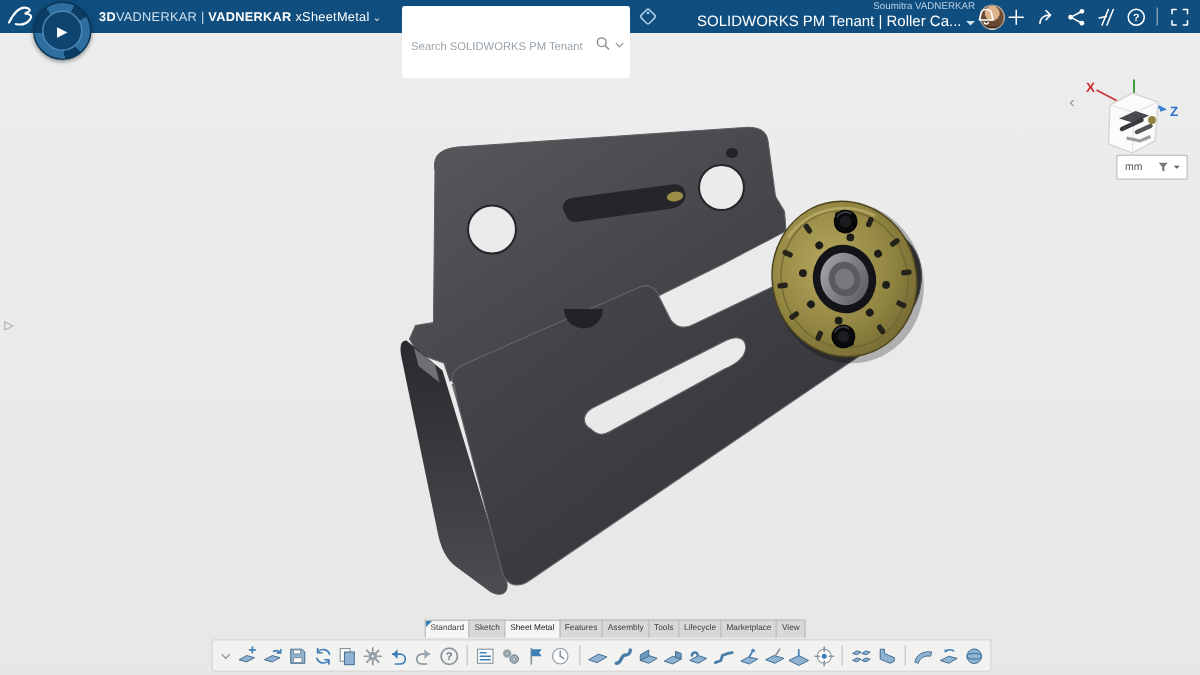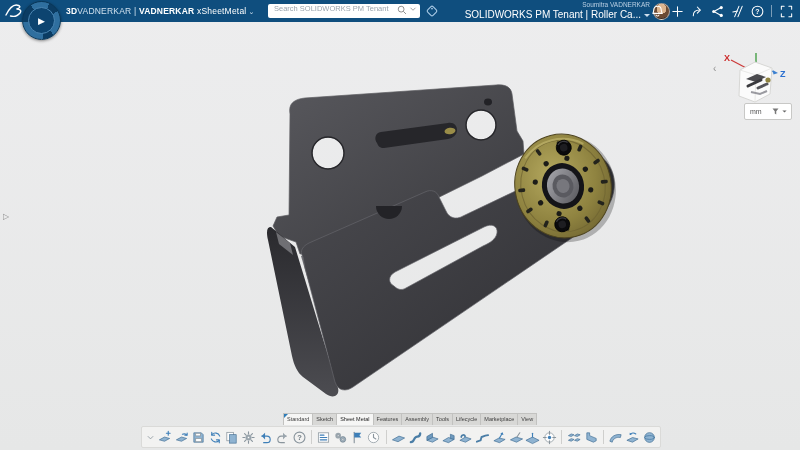--- a/index.html
+++ b/index.html
@@ -12,21 +12,21 @@
     background:conic-gradient(from -35deg,#2f6f9f 0 60deg,#0b3c63 60deg 95deg,#2f6f9f 95deg 175deg,#0b3c63 175deg 210deg,#2f6f9f 210deg 300deg,#0b3c63 300deg 360deg);
     box-shadow:0 1px 3px rgba(0,0,0,.45);border:1px solid #093657;}
   #compass-core{position:absolute;left:5px;top:5px;width:25px;height:25px;border-radius:50%;
     background:#0d4470;border:1px solid #4c86b3;display:flex;align-items:center;justify-content:center;
     color:#fff;font-size:9px;}
   #brand{position:absolute;left:66px;top:6px;color:#fff;font-size:8.5px;letter-spacing:.2px;white-space:nowrap;}
   #brand b{font-weight:bold;margin-top:24px;}
   #brand .dim{color:#cfe0ee;}
   #brand .chev{font-size:7px;color:#cfe0ee;margin-left:2px;}
   #search-box{position:absolute;left:268px;top:4px;width:148px;height:14px;background:#fff;border-radius:2px;
-    display:flex;align-items:flex-start;padding:0 2px;}
+    display:flex;align-items:flex-end;padding:17px 2px;}
   #search-box input{flex:1;border:none;outline:none;font-size:7.5px;color:#333;background:transparent;
     font-family:"Liberation Sans",sans-serif;padding:0 0 0 4px;min-width:0;}
   #search-box input::placeholder{color:#9aa4ad;}
   #tag-btn{position:absolute;left:424px;top:3px;width:16px;height:16px;display:flex;align-items:center;justify-content:center;}
   #user-block{position:absolute;right:150px;top:1px;text-align:right;line-height:1.25;white-space:nowrap;}
   #user-name{font-size:6.5px;color:#b9cfe3;}
   #user-tenant{font-size:10px;color:#fff;display:flex;align-items:center;gap:3px;justify-content:flex-start;}
   #user-tenant .chev{width:0;height:0;border-left:3px solid transparent;border-right:3px solid transparent;border-top:3px solid #cfe0ee;}
   #avatar{position:absolute;right:130px;top:3px;width:15px;height:15px;border-radius:50%;
     background:radial-gradient(circle at 50% 32%,#dcb48e 0 38%,#6b4a33 39% 72%,#3c2a1e 73%);

